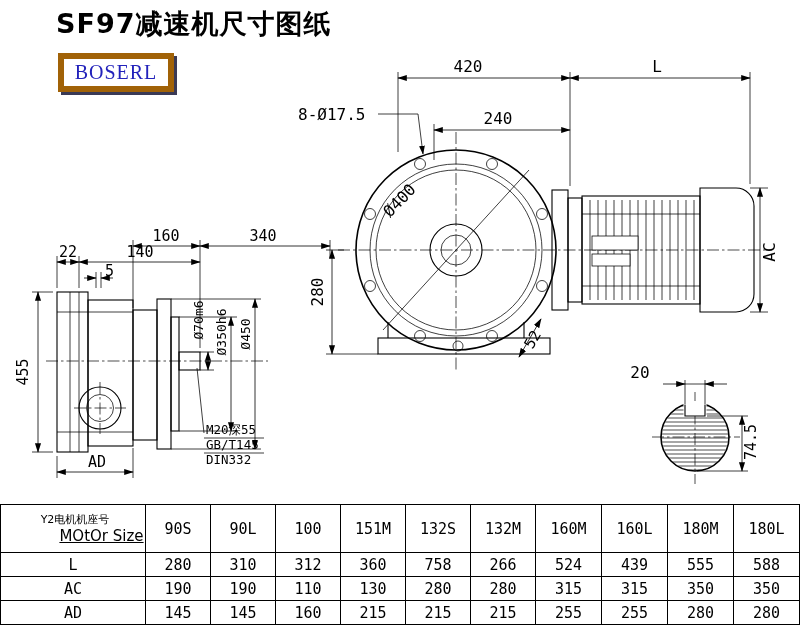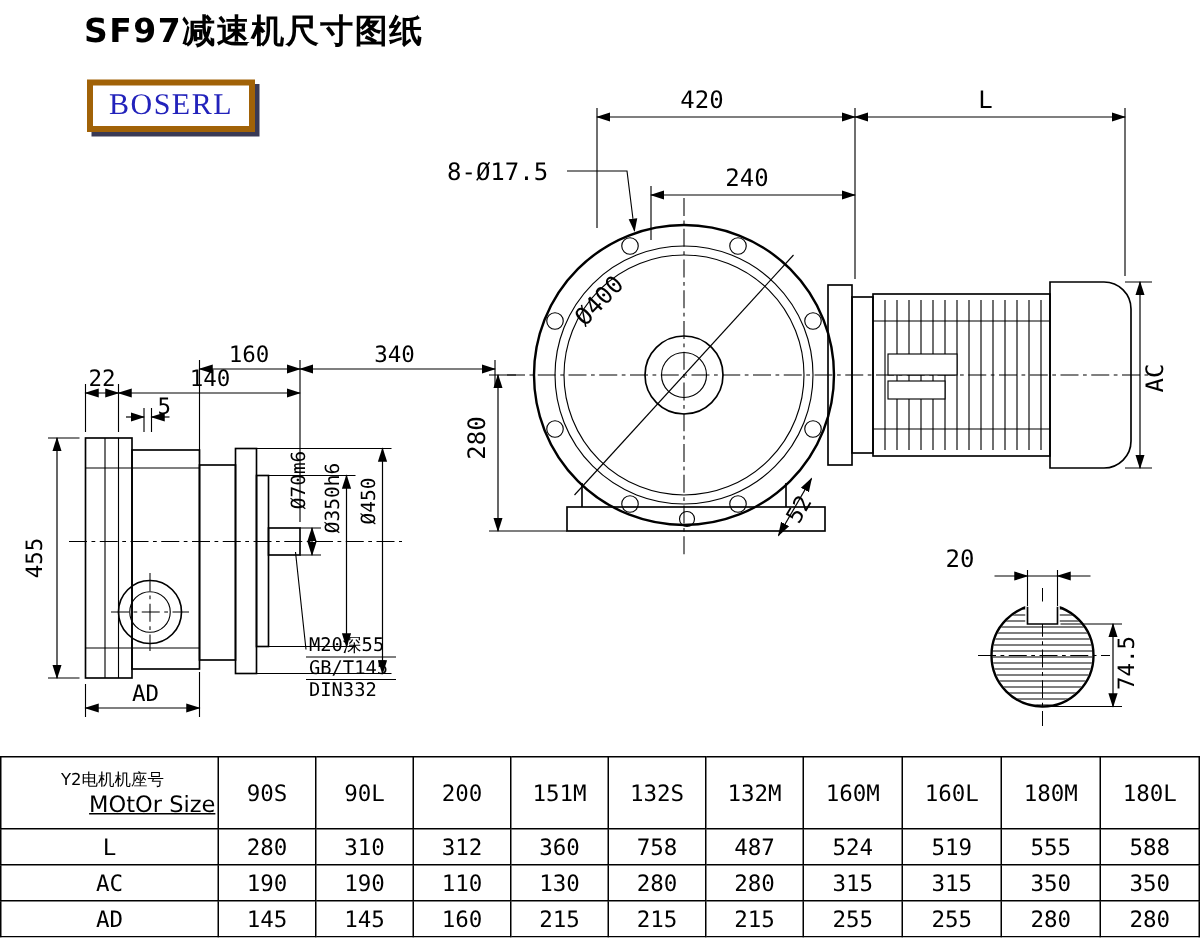--- a/index.html
+++ b/index.html
@@ -1,24 +1,24 @@
 <!DOCTYPE html>
 <html><head>
 <meta charset="utf-8">
 <style>
   html,body { margin:0; padding:0; }
   body { width:800px; height:625px; background:#fff; position:relative; overflow:hidden;
          font-family:"DejaVu Sans", sans-serif; }
   .page { position:absolute; inset:0; background:#fff; }
 
-  .title { position:absolute; left:56px; top:6px; font-size:22px; font-weight:bold;
+  .title { position:absolute; left:56px; top:6px; font-size:27px; font-weight:bold;
            color:#000; letter-spacing:1px; font-family:"DejaVu Sans", sans-serif; }
 
   .logo { position:absolute; left:58px; top:53px; width:104px; height:27px;
-          border:4px solid #a16207; box-shadow:3px 3px 0 #3a3a55; background:#fff;
+          border:6px solid #a16207; box-shadow:3px 3px 0 #3a3a55; background:#fff;
           display:flex; align-items:center; justify-content:center; }
   .logo span { color:#2222bb; font-family:"Liberation Serif", serif; font-size:20px;
                letter-spacing:1px; }
 
   svg.draw { position:absolute; left:0; top:0; }
 
   
   .ol  { fill:none; stroke:#000; stroke-width:1.6; }
   .ol2 { fill:none; stroke:#000; stroke-width:1.1; }
   .tl  { fill:none; stroke:#000; stroke-width:0.75; }
@@ -206,39 +206,39 @@
         <col style="width:66px">
     </colgroup>
     <tbody>
       <tr class="hrow">
         <td class="hcell">
           <span class="h1">Y2电机机座号</span>
           <span class="h2">MOtOr Size</span>
         </td>
         <td>90S</td>
         <td>90L</td>
-        <td>200</td>
+        <td>100</td>
         <td>151M</td>
         <td>132S</td>
         <td>132M</td>
         <td>160M</td>
         <td>160L</td>
         <td>180M</td>
         <td>180L</td>
       </tr>
       <tr>
         <td>L</td>
         <td>280</td>
         <td>310</td>
         <td>312</td>
         <td>360</td>
         <td>758</td>
-        <td>487</td>
+        <td>266</td>
         <td>524</td>
-        <td>519</td>
+        <td>439</td>
         <td>555</td>
         <td>588</td>
       </tr>
       <tr>
         <td>AC</td>
         <td>190</td>
         <td>190</td>
         <td>110</td>
         <td>130</td>
         <td>280</td>

